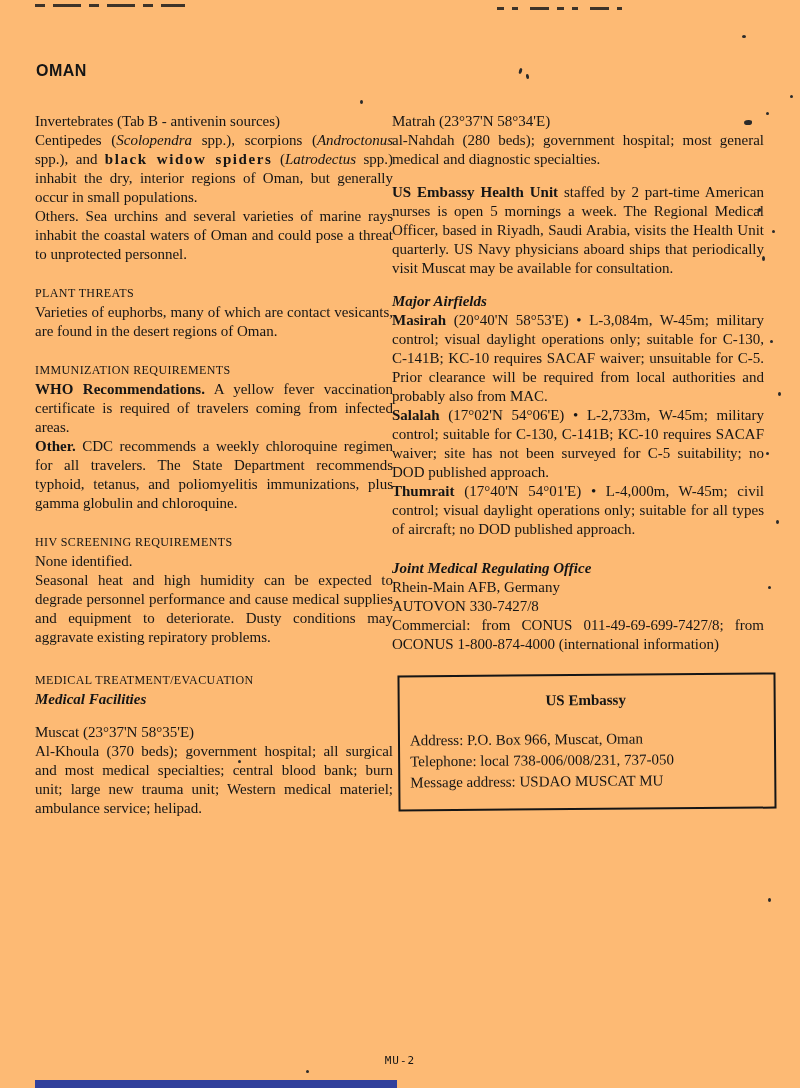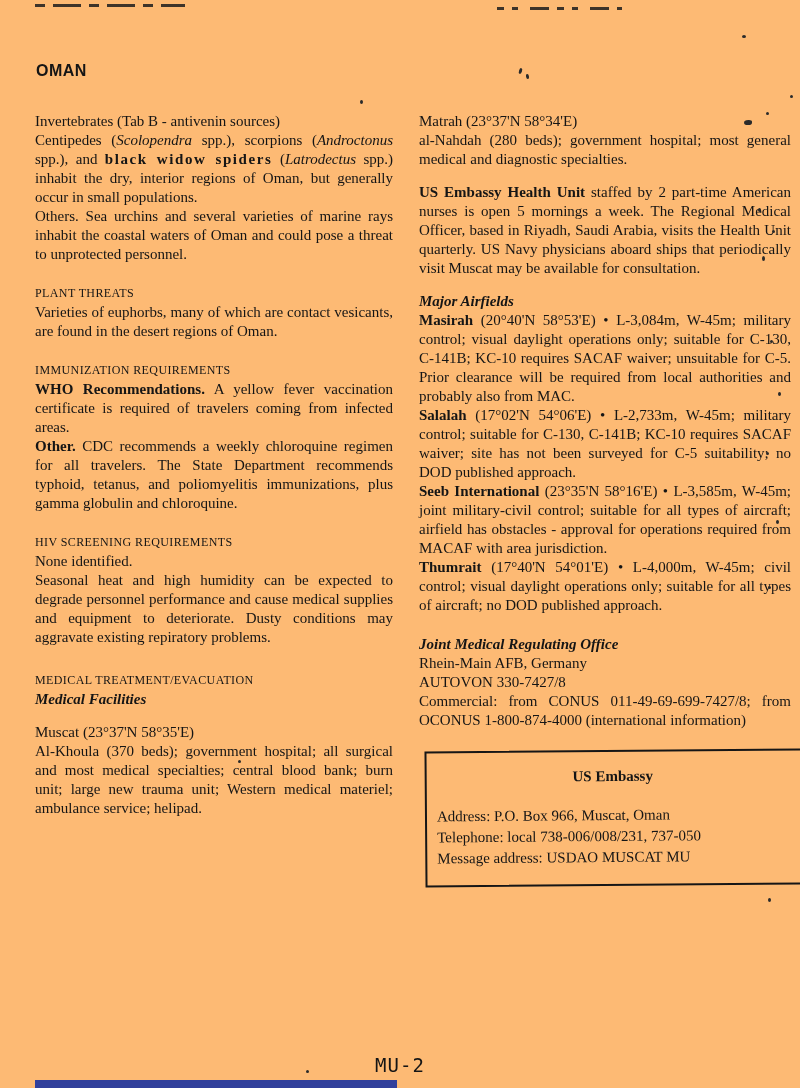--- a/index.html
+++ b/index.html
@@ -22,26 +22,26 @@
   
   .page-title{
     position:absolute;left:36px;top:62px;margin:0;
     font-family:"Liberation Sans","DejaVu Sans",sans-serif;
     font-size:16px;font-weight:bold;letter-spacing:.5px;
   }
   .footer{
     position:absolute;left:0;right:0;top:1054px;margin:0;
     text-align:center;
     font-family:"DejaVu Sans Mono","Liberation Mono",monospace;
-    font-size:19px;letter-spacing:1px;
+    font-size:11px;letter-spacing:1px;
   }
   
   .col{position:absolute;top:112px;font-size:15px;line-height:19px;}
   .col-left{left:35px;width:358px;}
-  .col-right{left:419px;width:372px;}
+  .col-right{left:392px;width:372px;}
   .col p{margin:0;text-align:justify;}
   .col p.nojust{text-align:left;}
   .sec-head{
     margin:0;margin-top:17px;
     font-size:12px;letter-spacing:.4px;font-weight:normal;
     text-align:left;
   }
   .ital-head{margin:0;font-weight:bold;font-style:italic;text-align:left;}
   .mt-md{margin-top:14px !important;}
   .mt-lg{margin-top:20px !important;}
@@ -99,21 +99,20 @@
 
   <div class="col col-right">
     <p class="nojust">Matrah (23°37'N 58°34'E)</p>
     <p>al-Nahdah (280 beds); government hospital; most general medical and diagnostic specialties.</p>
 
     <p class="mt-md"><span class="b">US  Embassy Health Unit</span><span> staffed by 2 part-time American nurses is open 5 mornings a week.  The Regional Medical Officer, based in  Riyadh, Saudi Arabia, visits the Health Unit quarterly.  US Navy physicians aboard ships that periodically visit Muscat may be available for consultation.</span></p>
 
     <p class="ital-head mt-md">Major Airfields</p>
     <p><span class="b">Masirah</span><span> (20°40'N 58°53'E) • L-3,084m, W-45m; military control;  visual daylight operations only; suitable for C-130, C-141B; KC-10 requires SACAF waiver; unsuitable for C-5. Prior clearance will be required from local authorities and probably also from MAC.</span></p>
     <p><span class="b">Salalah</span><span> (17°02'N 54°06'E) • L-2,733m, W-45m; military control; suitable for C-130, C-141B; KC-10 requires SACAF waiver; site has not been surveyed for C-5 suitability; no DOD published  approach.</span></p>
-    <p><span class="b">Seeb International</span><span> (23°35'N 58°16'E) • L-3,585m, W-45m; joint military-civil control; suitable for all types of aircraft; airfield has obstacles - approval for operations required from  MACAF with area jurisdiction.</span></p>
     <p><span class="b">Thumrait</span><span> (17°40'N 54°01'E) • L-4,000m, W-45m; civil control; visual daylight operations only; suitable for all types of aircraft; no DOD published approach.</span></p>
 
     <p class="ital-head mt-lg">Joint Medical Regulating Office</p>
     <p class="nojust">Rhein-Main AFB, Germany</p>
     <p class="nojust">AUTOVON 330-7427/8</p>
     <p>Commercial: from CONUS 011-49-69-699-7427/8; from OCONUS 1-800-874-4000 (international information)</p>
 
     <div class="embassy-box">
       <p class="box-title">US Embassy</p>
       <p>Address: P.O. Box 966, Muscat, Oman</p>

